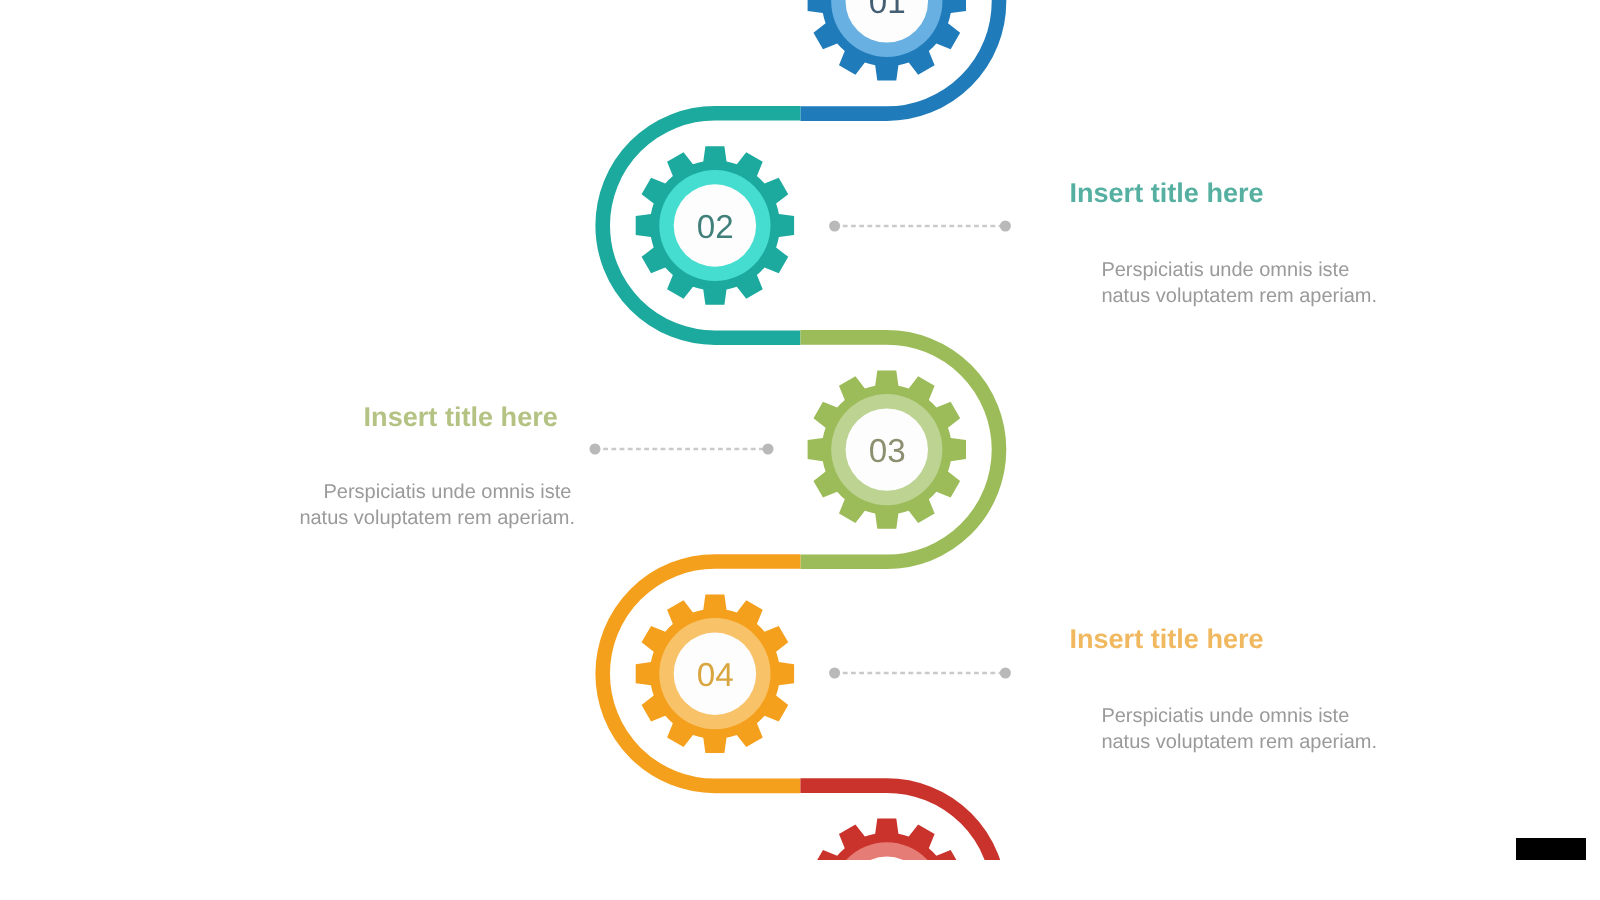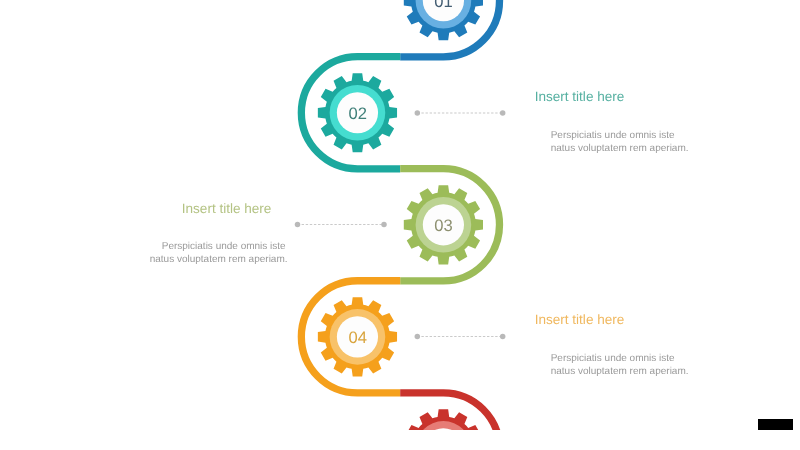--- a/index.html
+++ b/index.html
@@ -1,21 +1,21 @@
 <!DOCTYPE html>
 <html><head>
 <meta charset="utf-8">
 <style>
   html,body{margin:0;padding:0;}
   body{width:800px;height:450px;overflow:hidden;background:#ffffff;
        font-family:"Liberation Sans",sans-serif;text-rendering:geometricPrecision;}
   #slide{position:relative;width:800px;height:430px;background:#ffffff;overflow:hidden;}
   svg#art{position:absolute;left:0;top:0;width:800px;height:450px;}
   svg#art text{font-family:"Liberation Sans",sans-serif;font-weight:400;}
-  .ttl{position:absolute;font-size:13.55px;line-height:13.55px;font-weight:400;margin:0;white-space:nowrap;}
+  .ttl{position:absolute;font-size:13.55px;line-height:13.55px;font-weight:700;margin:0;white-space:nowrap;}
   .bdy{position:absolute;font-size:10px;line-height:12.9px;color:#9a9a9a;margin:16px;font-weight:400;white-space:nowrap;}
   .pagebadge{position:absolute;background:#000000;display:flex;
              align-items:center;justify-content:center;
              font-size:9.7px;color:#6e6e6e;letter-spacing:1.4px;text-indent:1.4px;}
 </style>
 </head>
 <body>
 
 <div id="slide">
   <svg id="art" viewBox="0 0 800 450">

